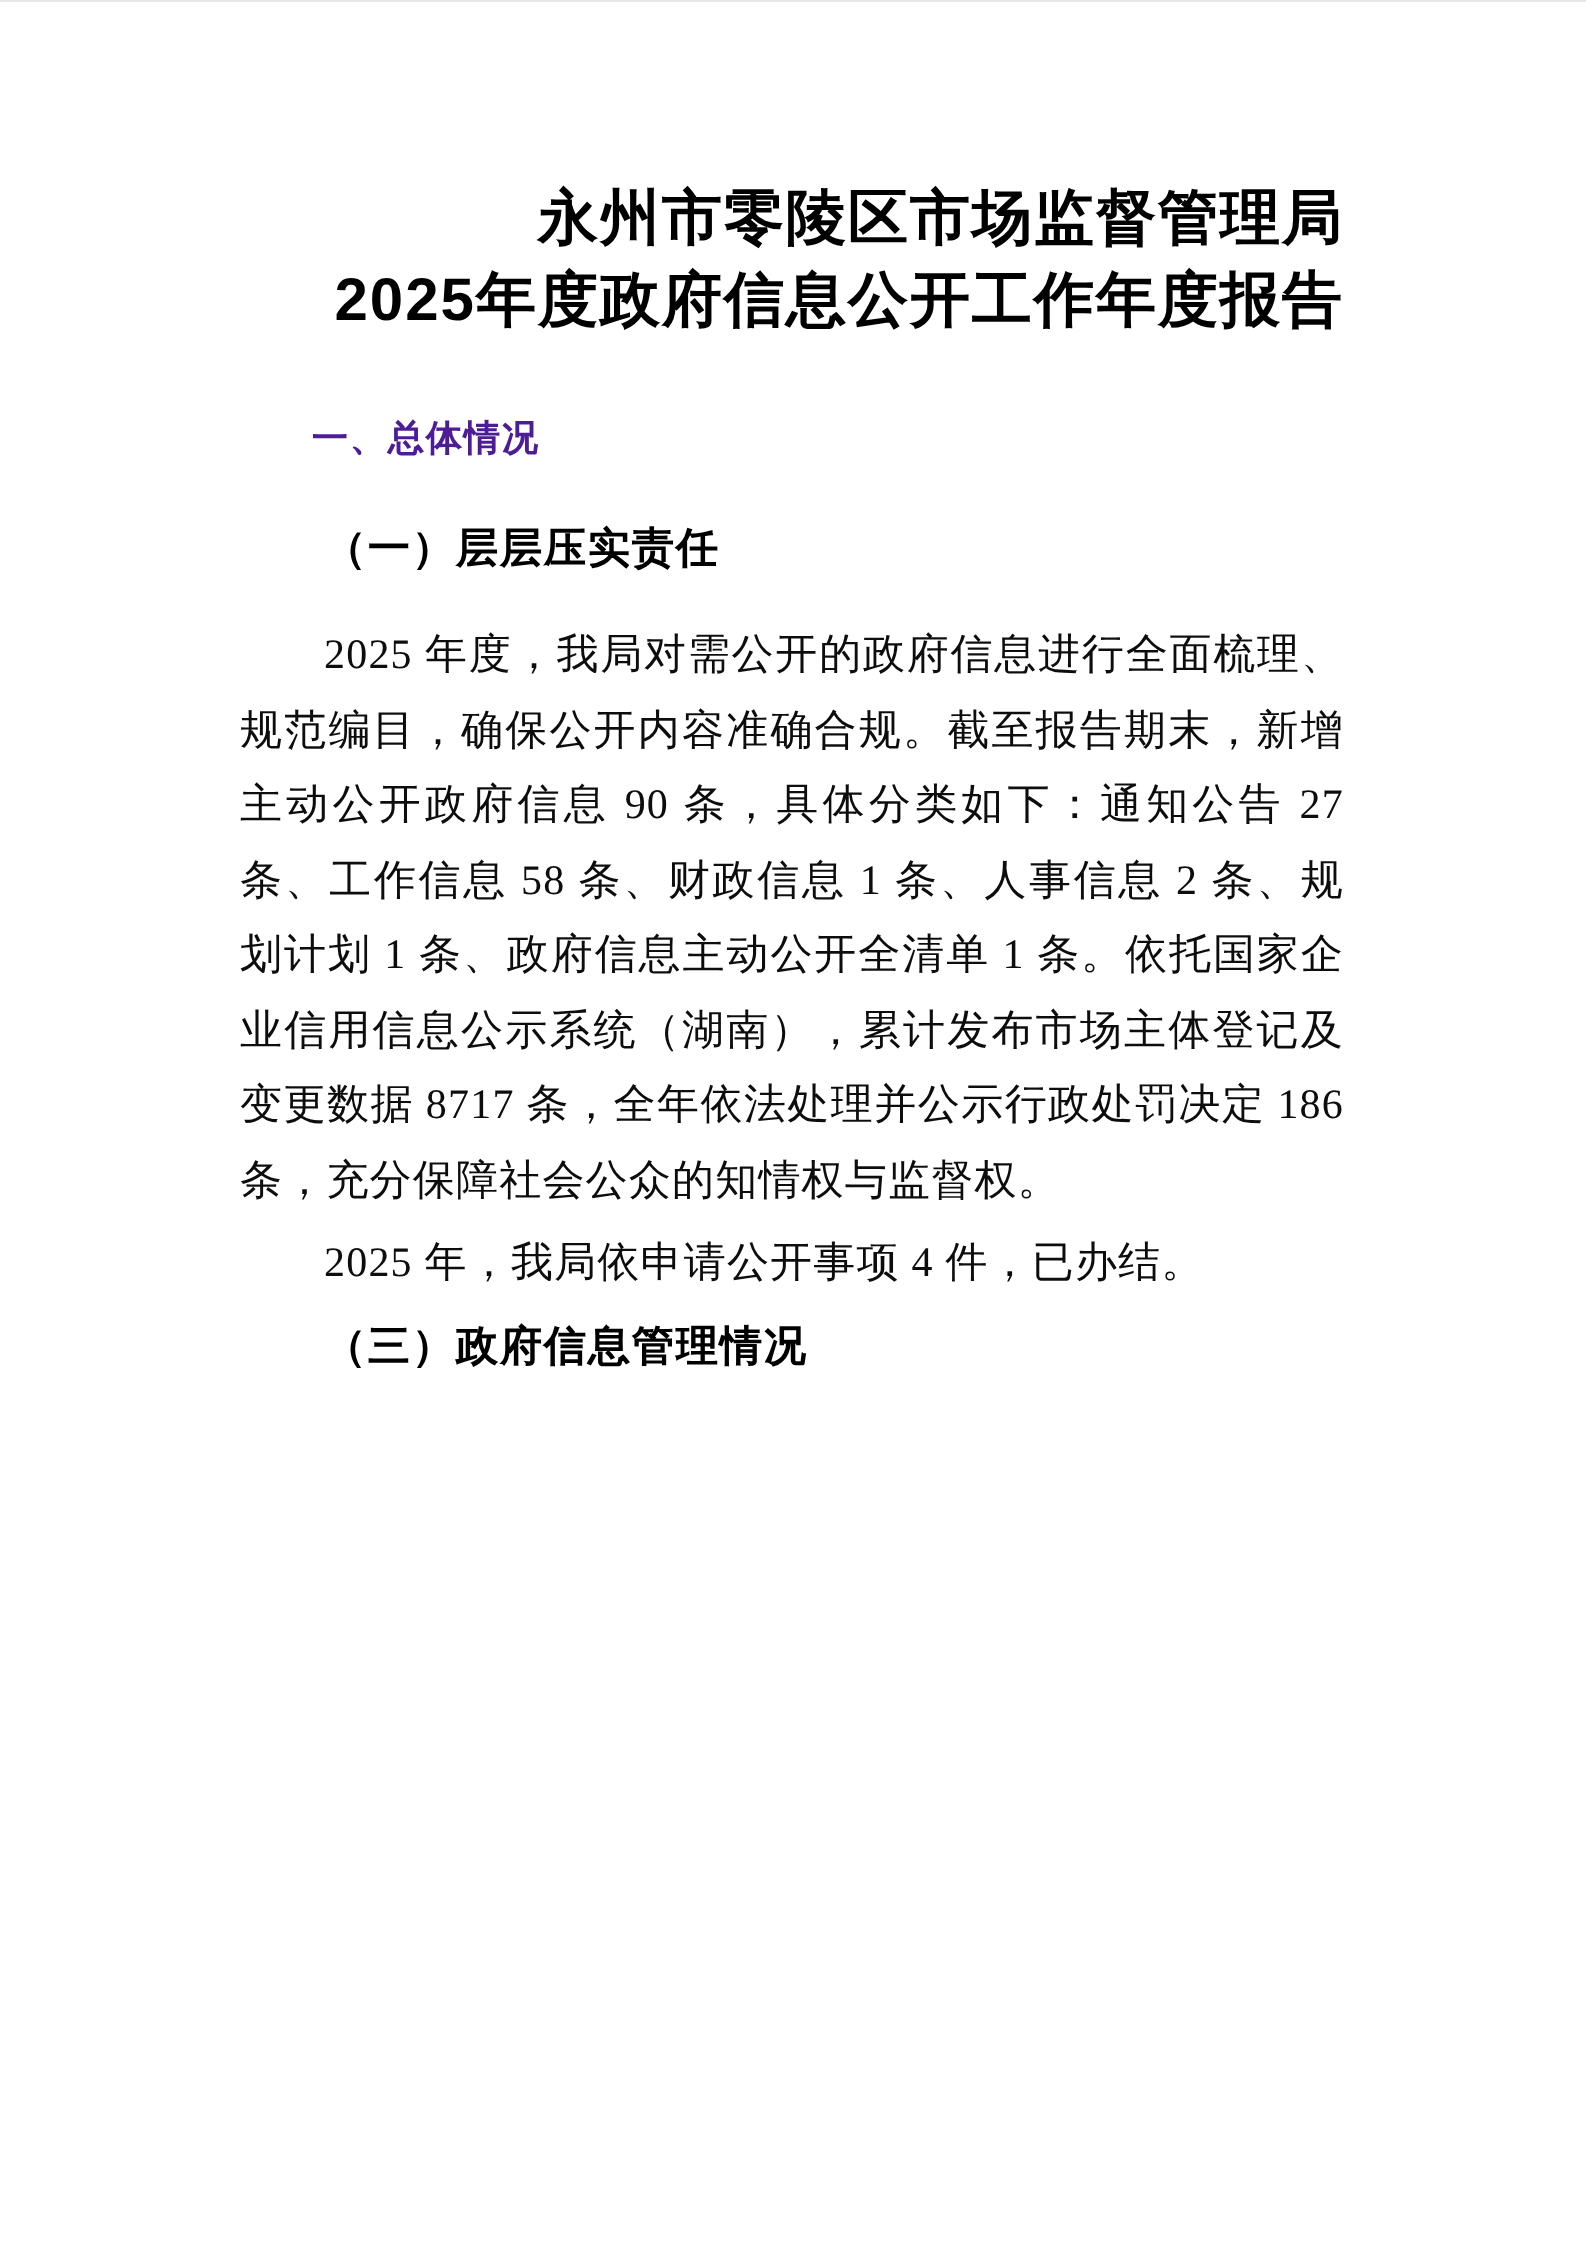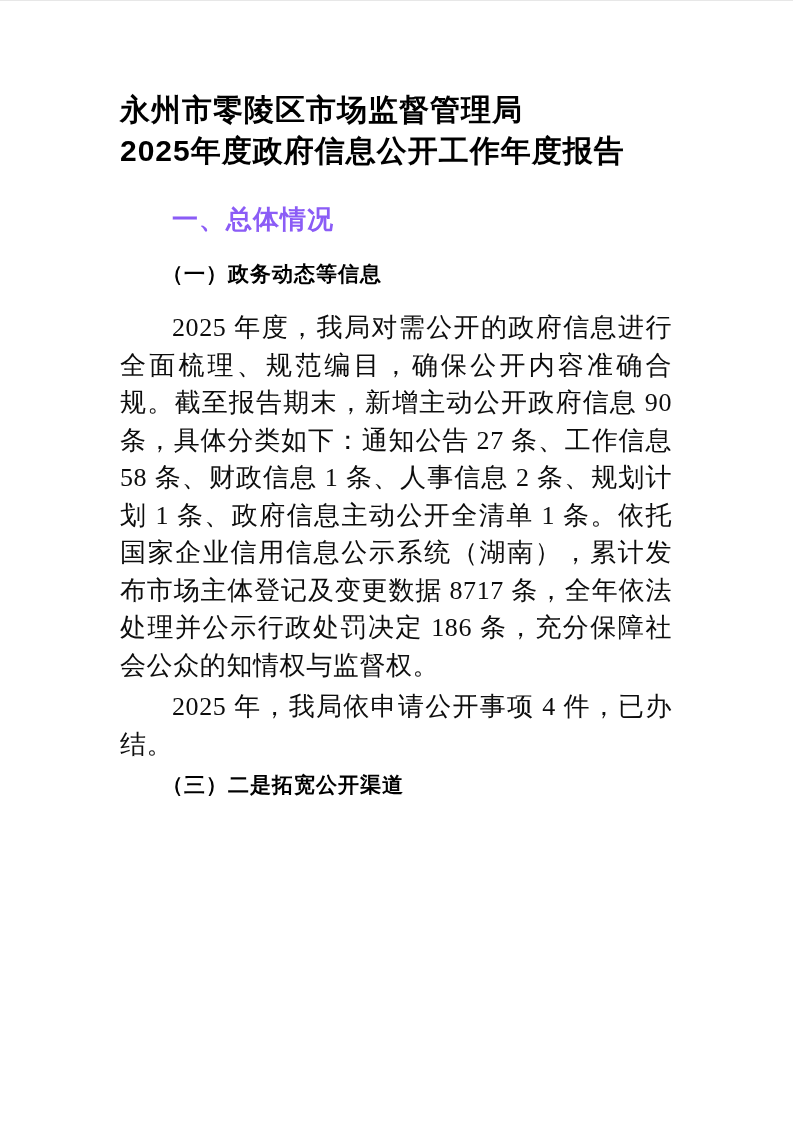--- a/index.html
+++ b/index.html
@@ -18,47 +18,47 @@
     padding: 88px 121px 0 120px;
     border-top: 1px solid #e7e7e7;
     overflow: hidden;
     font-family: "Liberation Serif", "DejaVu Serif", serif;
   }
   .doc-title {
     font-family: "Liberation Sans", "DejaVu Sans", sans-serif;
     font-weight: 700;
     font-size: 30px;
     line-height: 41px;
-    text-align: left;
+    text-align: right;
     color: #000000;
     letter-spacing: 1px;
   }
   .h1 {
     margin: 30px 0 17px 0;
     font-family: "Liberation Sans", "DejaVu Sans", sans-serif;
     font-weight: 700;
-    font-size: 26px;
+    font-size: 18px;
     line-height: 37.5px;
-    color: #8b5cf6;
+    color: #4c1d95;
     text-indent: 2em;
     letter-spacing: 1px;
   }
   .h2 {
     margin: 4px 0 0 0;
     font-family: "Liberation Serif", "DejaVu Serif", serif;
     font-weight: 700;
     font-size: 21px;
     line-height: 37.5px;
     color: #000000;
     text-indent: 2em;
     letter-spacing: 1px;
   }
   .para {
     margin: 16px 0 0 0;
-    font-size: 26px;
+    font-size: 21px;
     line-height: 37.5px;
     text-align: justify;
     text-indent: 2em;
     letter-spacing: 0.6px;
     color: #0d0d0d;
   }
   .para.tight { margin-top: 4px; }
   .para.after-h { margin-top: 8px; }
   .bold-run {
     font-family: "Liberation Sans", "DejaVu Sans", sans-serif;
@@ -71,23 +71,23 @@
 
 <div class="page">
 
   <div class="doc-title">
     <div>永州市零陵区市场监督管理局</div>
     <div>2025年度政府信息公开工作年度报告</div>
   </div>
 
   <div class="h1">一、总体情况</div>
 
-  <div class="h2">（一）政务动态等信息</div>
+  <div class="h2">（一）层层压实责任</div>
 
   <p class="para">2025 年度，我局对需公开的政府信息进行全面梳理、规范编目，确保公开内容准确合规。截至报告期末，新增主动公开政府信息 90 条，具体分类如下：通知公告 27 条、工作信息 58 条、财政信息 1 条、人事信息 2 条、规划计划 1 条、政府信息主动公开全清单 1 条。依托国家企业信用信息公示系统（湖南），累计发布市场主体登记及变更数据 8717 条，全年依法处理并公示行政处罚决定 186 条，充分保障社会公众的知情权与监督权。</p>
 
 
   <p class="para tight">2025 年，我局依申请公开事项 4 件，已办结。</p>
 
-  <div class="h2">（三）二是拓宽公开渠道</div>
+  <div class="h2">（三）政府信息管理情况</div>
 
 
 </div>
 
 </body></html>

